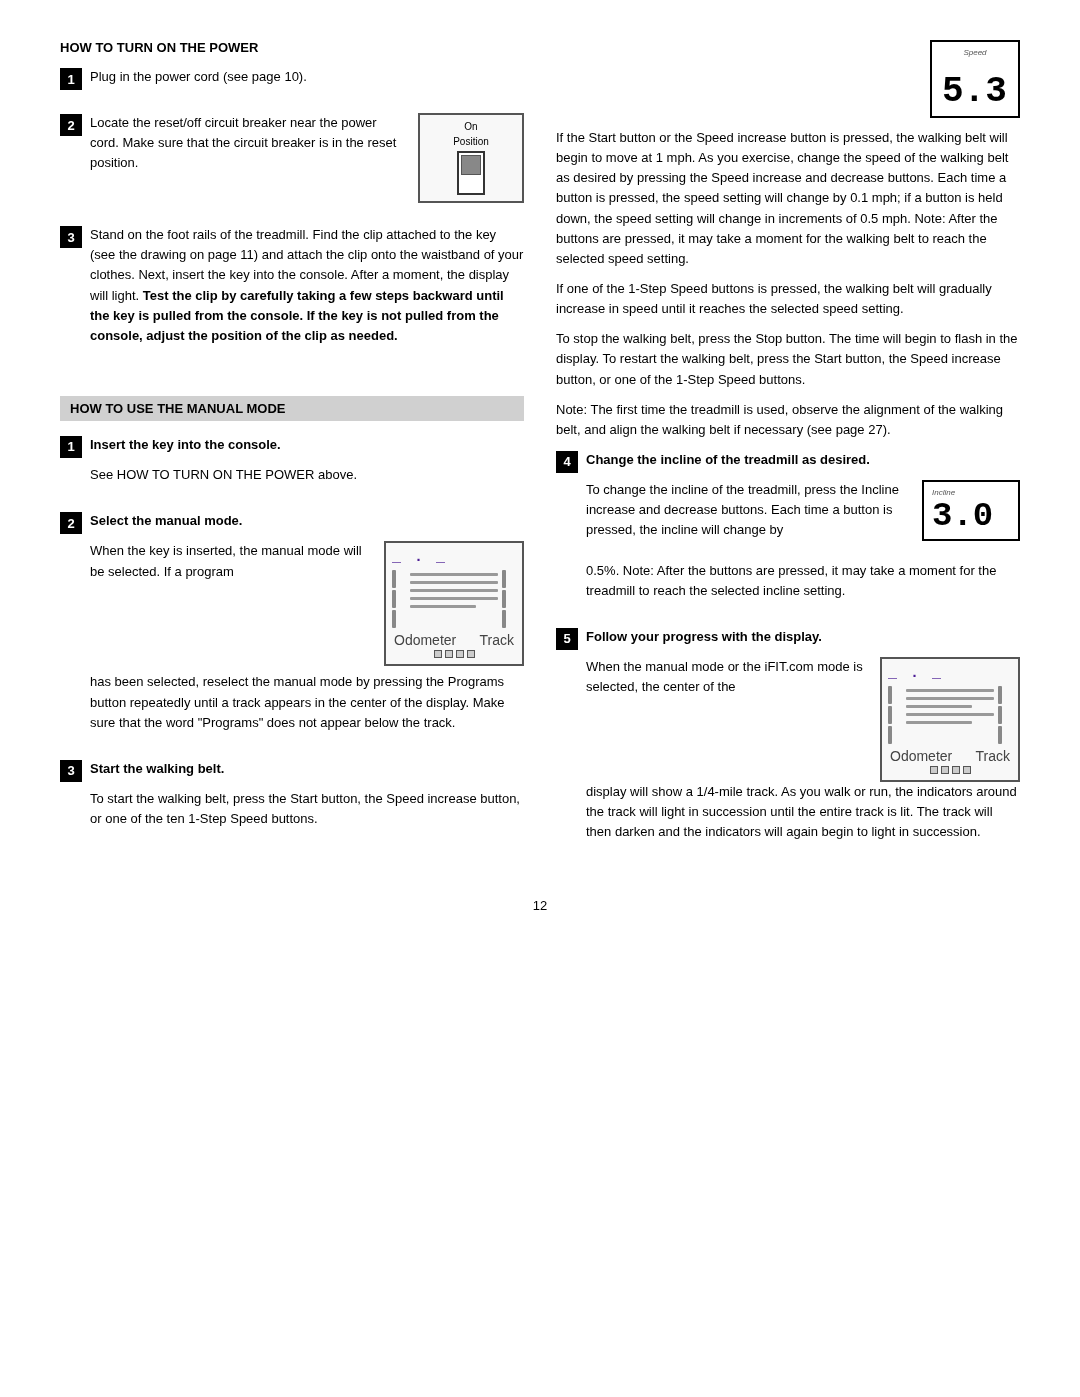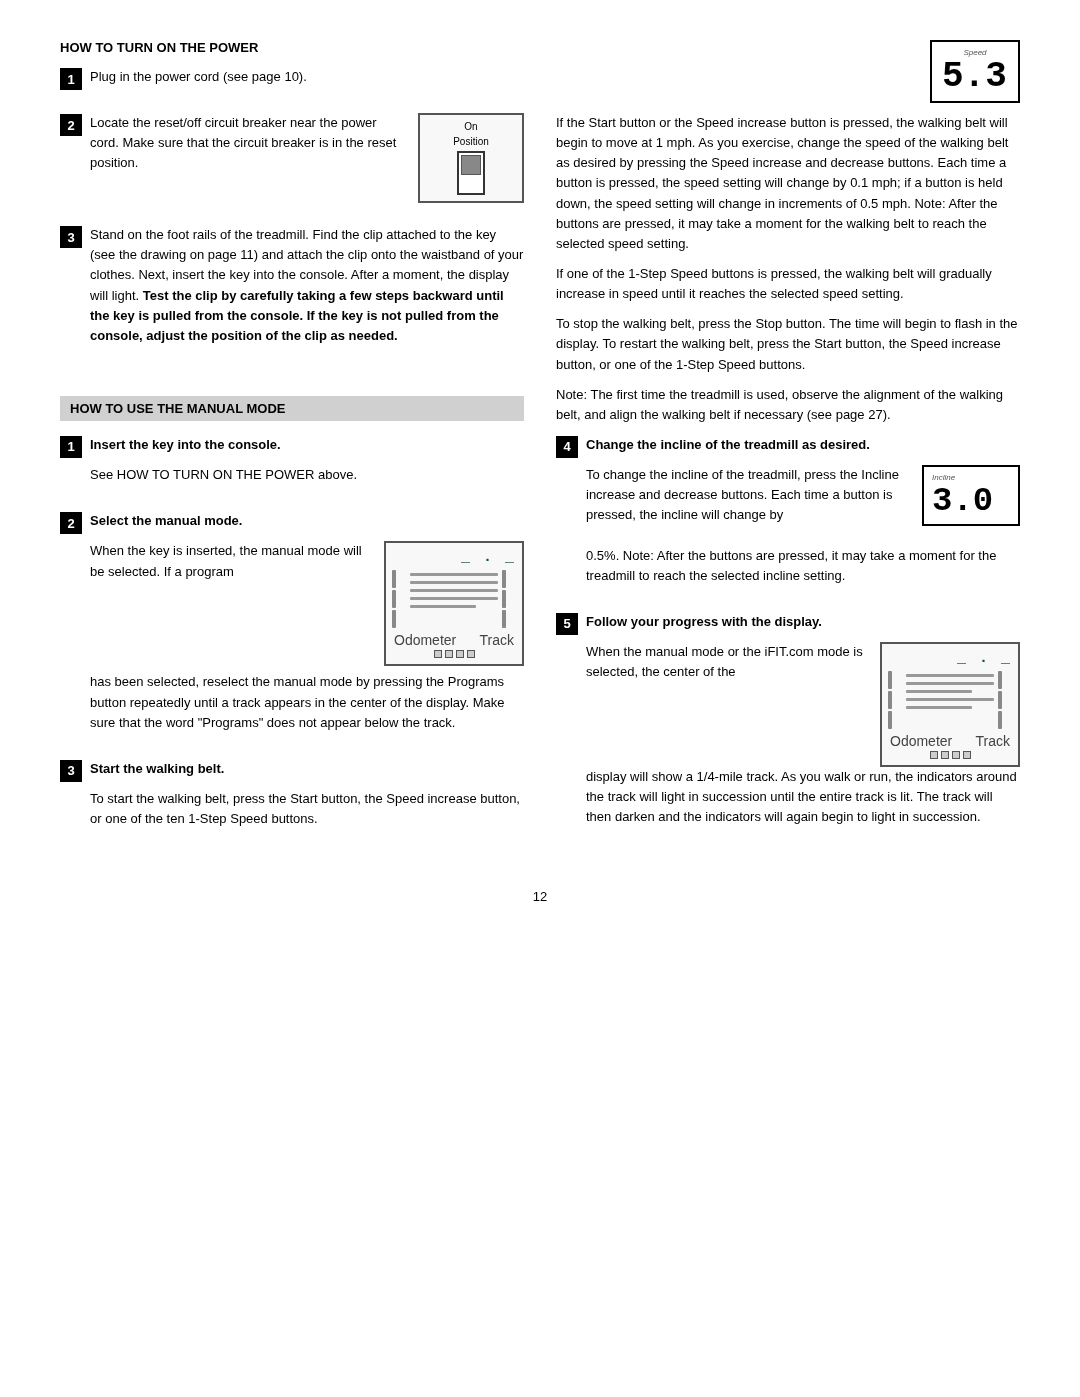--- a/index.html
+++ b/index.html
@@ -74,22 +74,22 @@
       padding: 6px;
       width: 140px;
       background: #f8f8f8;
       flex-shrink: 0;
     }
     .seg-display {
       font-family: 'Courier New', monospace;
       font-size: 18px;
       font-weight: bold;
       letter-spacing: 3px;
-      text-align: right;
-      color: #14532d;
+      text-align: left;
+      color: #4c1d95;
     }
     .console-mid {
       display: flex;
       gap: 4px;
       align-items: stretch;
       margin-bottom: 4px;
     }
     .console-mid-left {
       display: flex;
       flex-direction: column;
@@ -207,21 +207,21 @@
       display: inline-block;
       width: 90px;
       background: #fff;
       flex-shrink: 0;
     }
     .speed-label {
       font-size: 8px;
       font-style: italic;
       color: #555;
       display: block;
-      margin-bottom: 2px;
+      margin-bottom: 17px;
       text-align: center;
     }
     .speed-value {
       font-size: 36px;
       font-weight: bold;
       font-family: 'Courier New', monospace;
       line-height: 1;
       text-align: center;
     }
 

